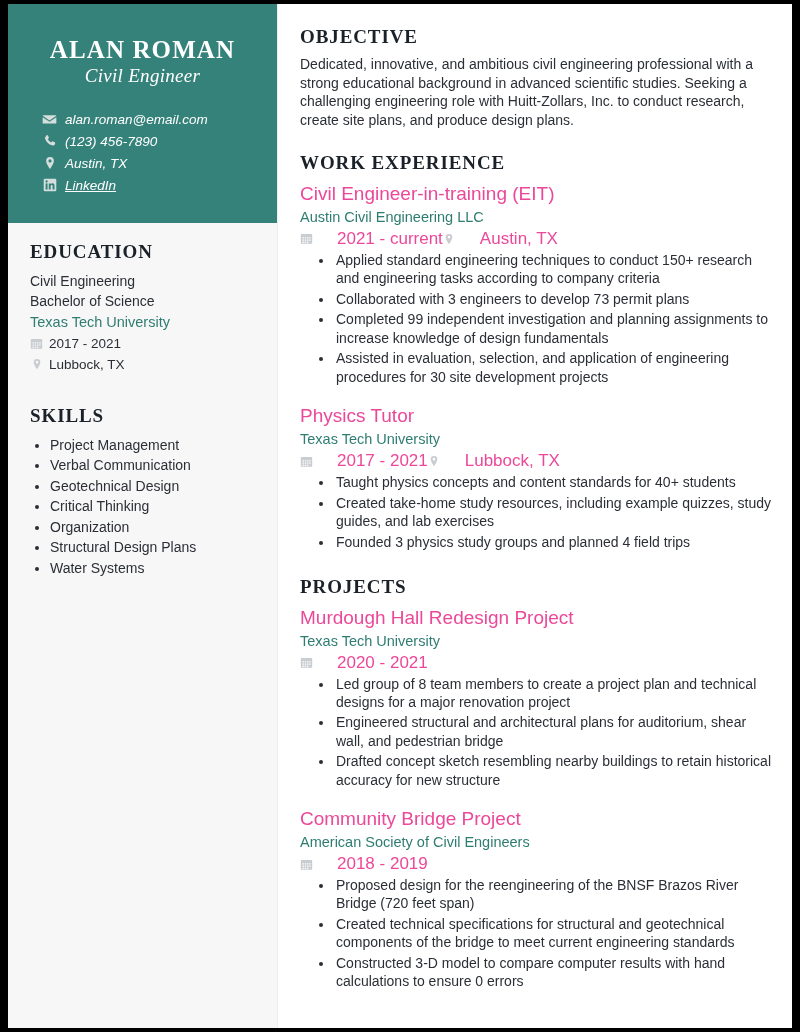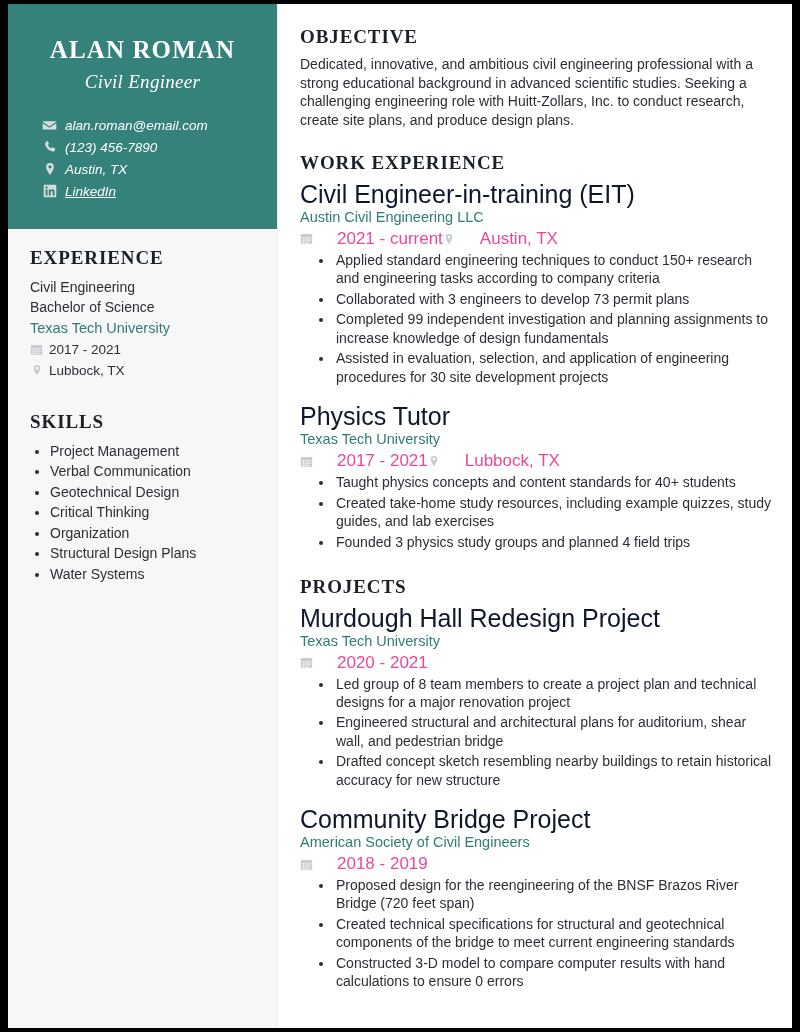--- a/index.html
+++ b/index.html
@@ -47,21 +47,20 @@
     line-height: 1.15;
     margin-top: 10px;
   }
 
   .job-title {
     font-family: "Liberation Serif", serif;
     font-style: italic;
     font-size: 19px;
     color: #ffffff;
     text-align: center;
-    margin-top: 6px;
     letter-spacing: .3px;
   }
 
   .contact-list {
     margin-top: 22px;
     padding-left: 12px;
   }
 
   .contact-row {
     display: flex;
@@ -169,22 +168,22 @@
     color: #2b2f35;
     line-height: 18.7px;
   }
 
   .block-gap { height: 22px; }
   .small-gap { height: 15px; }
 
   .entry { margin-bottom: 2px; }
 
   .entry-title {
-    font-size: 25px;
-    color: #0f172a;
+    font-size: 19px;
+    color: #ec4899;
     line-height: 26px;
     font-weight: normal;
   }
 
   .entry-org {
     color: #2e7d72;
     font-size: 14.5px;
     line-height: 21px;
   }
 
@@ -283,21 +282,21 @@
               </svg>
           </span>
           <span class="txt link">LinkedIn</span>
         </div>
 
       </div>
     </div>
 
     <div class="sidebar-body">
 
-      <div class="side-head">EXPERIENCE</div>
+      <div class="side-head">EDUCATION</div>
       <div class="edu-line">Civil Engineering</div>
       <div class="edu-line">Bachelor of Science</div>
       <div class="accent">Texas Tech University</div>
 
       <div class="meta-row">
         <span class="ic">
           <svg viewBox="0 0 16 16" width="13" height="13">
               <rect x="1" y="2.4" width="14" height="12.2" rx="1"></rect>
               <rect x="3.1" y="6.4" width="1.7" height="1.6" fill="#f7f7f7"></rect>
               <rect x="5.9" y="6.4" width="1.7" height="1.6" fill="#f7f7f7"></rect>

